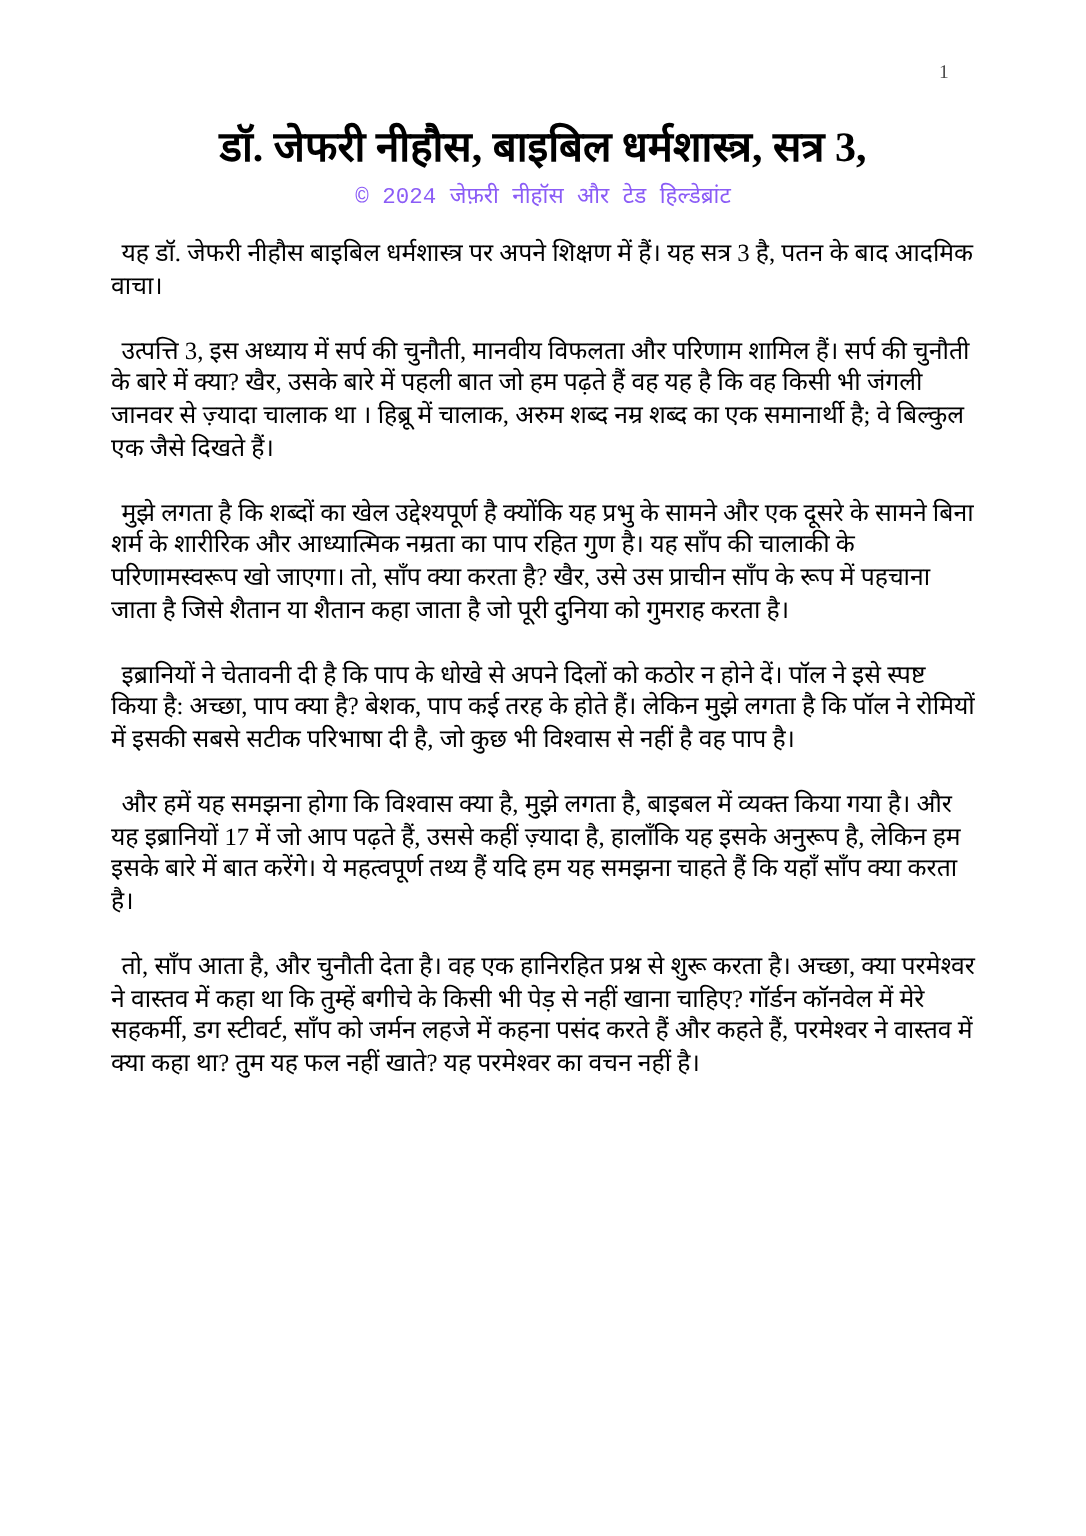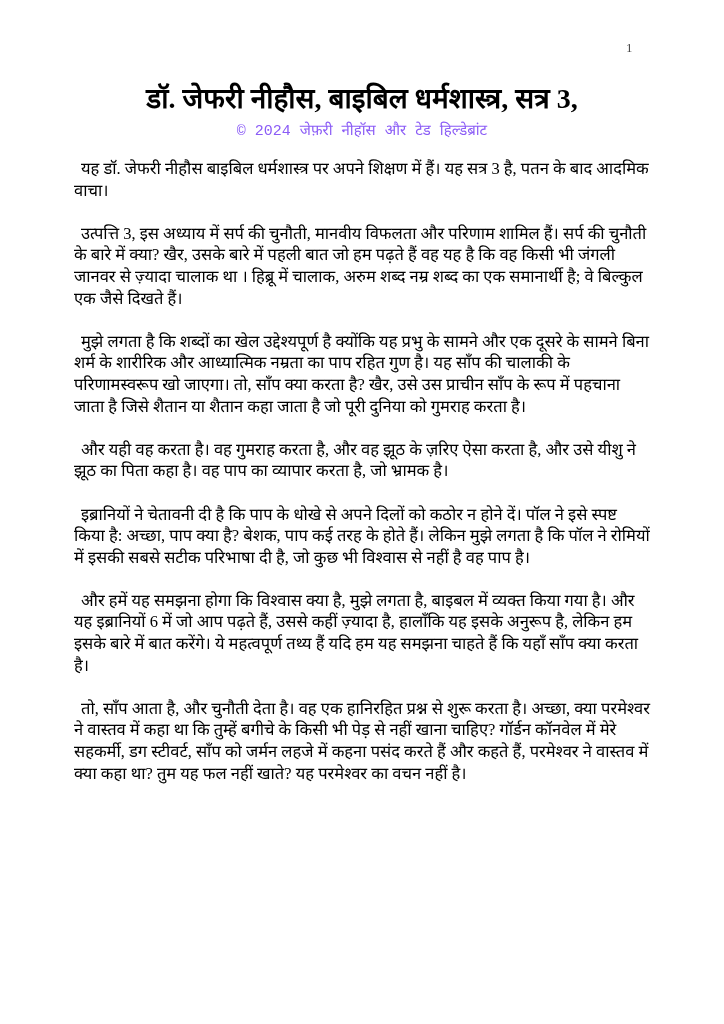--- a/index.html
+++ b/index.html
@@ -71,19 +71,18 @@
     <h1 class="doc-title">
       <span class="title-line">डॉ. जेफरी नीहौस, बाइबिल धर्मशास्त्र, सत्र 3,</span>
     </h1>
     <div class="copyright-line">© 2024 जेफ़री नीहॉस और टेड हिल्डेब्रांट</div>
   </div>
 
   <div class="content">
     <p>यह डॉ. जेफरी नीहौस बाइबिल धर्मशास्त्र पर अपने शिक्षण में हैं। यह सत्र 3 है, पतन के बाद आदमिक वाचा।</p>
     <p>उत्पत्ति 3, इस अध्याय में सर्प की चुनौती, मानवीय विफलता और परिणाम शामिल हैं। सर्प की चुनौती के बारे में क्या? खैर, उसके बारे में पहली बात जो हम पढ़ते हैं वह यह है कि वह किसी भी जंगली जानवर से ज़्यादा चालाक था । हिब्रू में चालाक, अरुम शब्द नम्र शब्द का एक समानार्थी है; वे बिल्कुल एक जैसे दिखते हैं।</p>
     <p>मुझे लगता है कि शब्दों का खेल उद्देश्यपूर्ण है क्योंकि यह प्रभु के सामने और एक दूसरे के सामने बिना शर्म के शारीरिक और आध्यात्मिक नम्रता का पाप रहित गुण है। यह साँप की चालाकी के परिणामस्वरूप खो जाएगा। तो, साँप क्या करता है? खैर, उसे उस प्राचीन साँप के रूप में पहचाना जाता है जिसे शैतान या शैतान कहा जाता है जो पूरी दुनिया को गुमराह करता है।</p>
-    <p>और यही वह करता है। वह गुमराह करता है, और वह झूठ के ज़रिए ऐसा करता है, और उसे यीशु ने झूठ का पिता कहा है। वह पाप का व्यापार करता है, जो भ्रामक है।</p>
     <p>इब्रानियों ने चेतावनी दी है कि पाप के धोखे से अपने दिलों को कठोर न होने दें। पॉल ने इसे स्पष्ट किया है: अच्छा, पाप क्या है? बेशक, पाप कई तरह के होते हैं। लेकिन मुझे लगता है कि पॉल ने रोमियों में इसकी सबसे सटीक परिभाषा दी है, जो कुछ भी विश्वास से नहीं है वह पाप है।</p>
-    <p>और हमें यह समझना होगा कि विश्वास क्या है, मुझे लगता है, बाइबल में व्यक्त किया गया है। और यह इब्रानियों 6 में जो आप पढ़ते हैं, उससे कहीं ज़्यादा है, हालाँकि यह इसके अनुरूप है, लेकिन हम इसके बारे में बात करेंगे। ये महत्वपूर्ण तथ्य हैं यदि हम यह समझना चाहते हैं कि यहाँ साँप क्या करता है।</p>
+    <p>और हमें यह समझना होगा कि विश्वास क्या है, मुझे लगता है, बाइबल में व्यक्त किया गया है। और यह इब्रानियों 17 में जो आप पढ़ते हैं, उससे कहीं ज़्यादा है, हालाँकि यह इसके अनुरूप है, लेकिन हम इसके बारे में बात करेंगे। ये महत्वपूर्ण तथ्य हैं यदि हम यह समझना चाहते हैं कि यहाँ साँप क्या करता है।</p>
     <p>तो, साँप आता है, और चुनौती देता है। वह एक हानिरहित प्रश्न से शुरू करता है। अच्छा, क्या परमेश्वर ने वास्तव में कहा था कि तुम्हें बगीचे के किसी भी पेड़ से नहीं खाना चाहिए? गॉर्डन कॉनवेल में मेरे सहकर्मी, डग स्टीवर्ट, साँप को जर्मन लहजे में कहना पसंद करते हैं और कहते हैं, परमेश्वर ने वास्तव में क्या कहा था? तुम यह फल नहीं खाते? यह परमेश्वर का वचन नहीं है।</p>
   </div>
 
 </div>
 
 </body></html>

